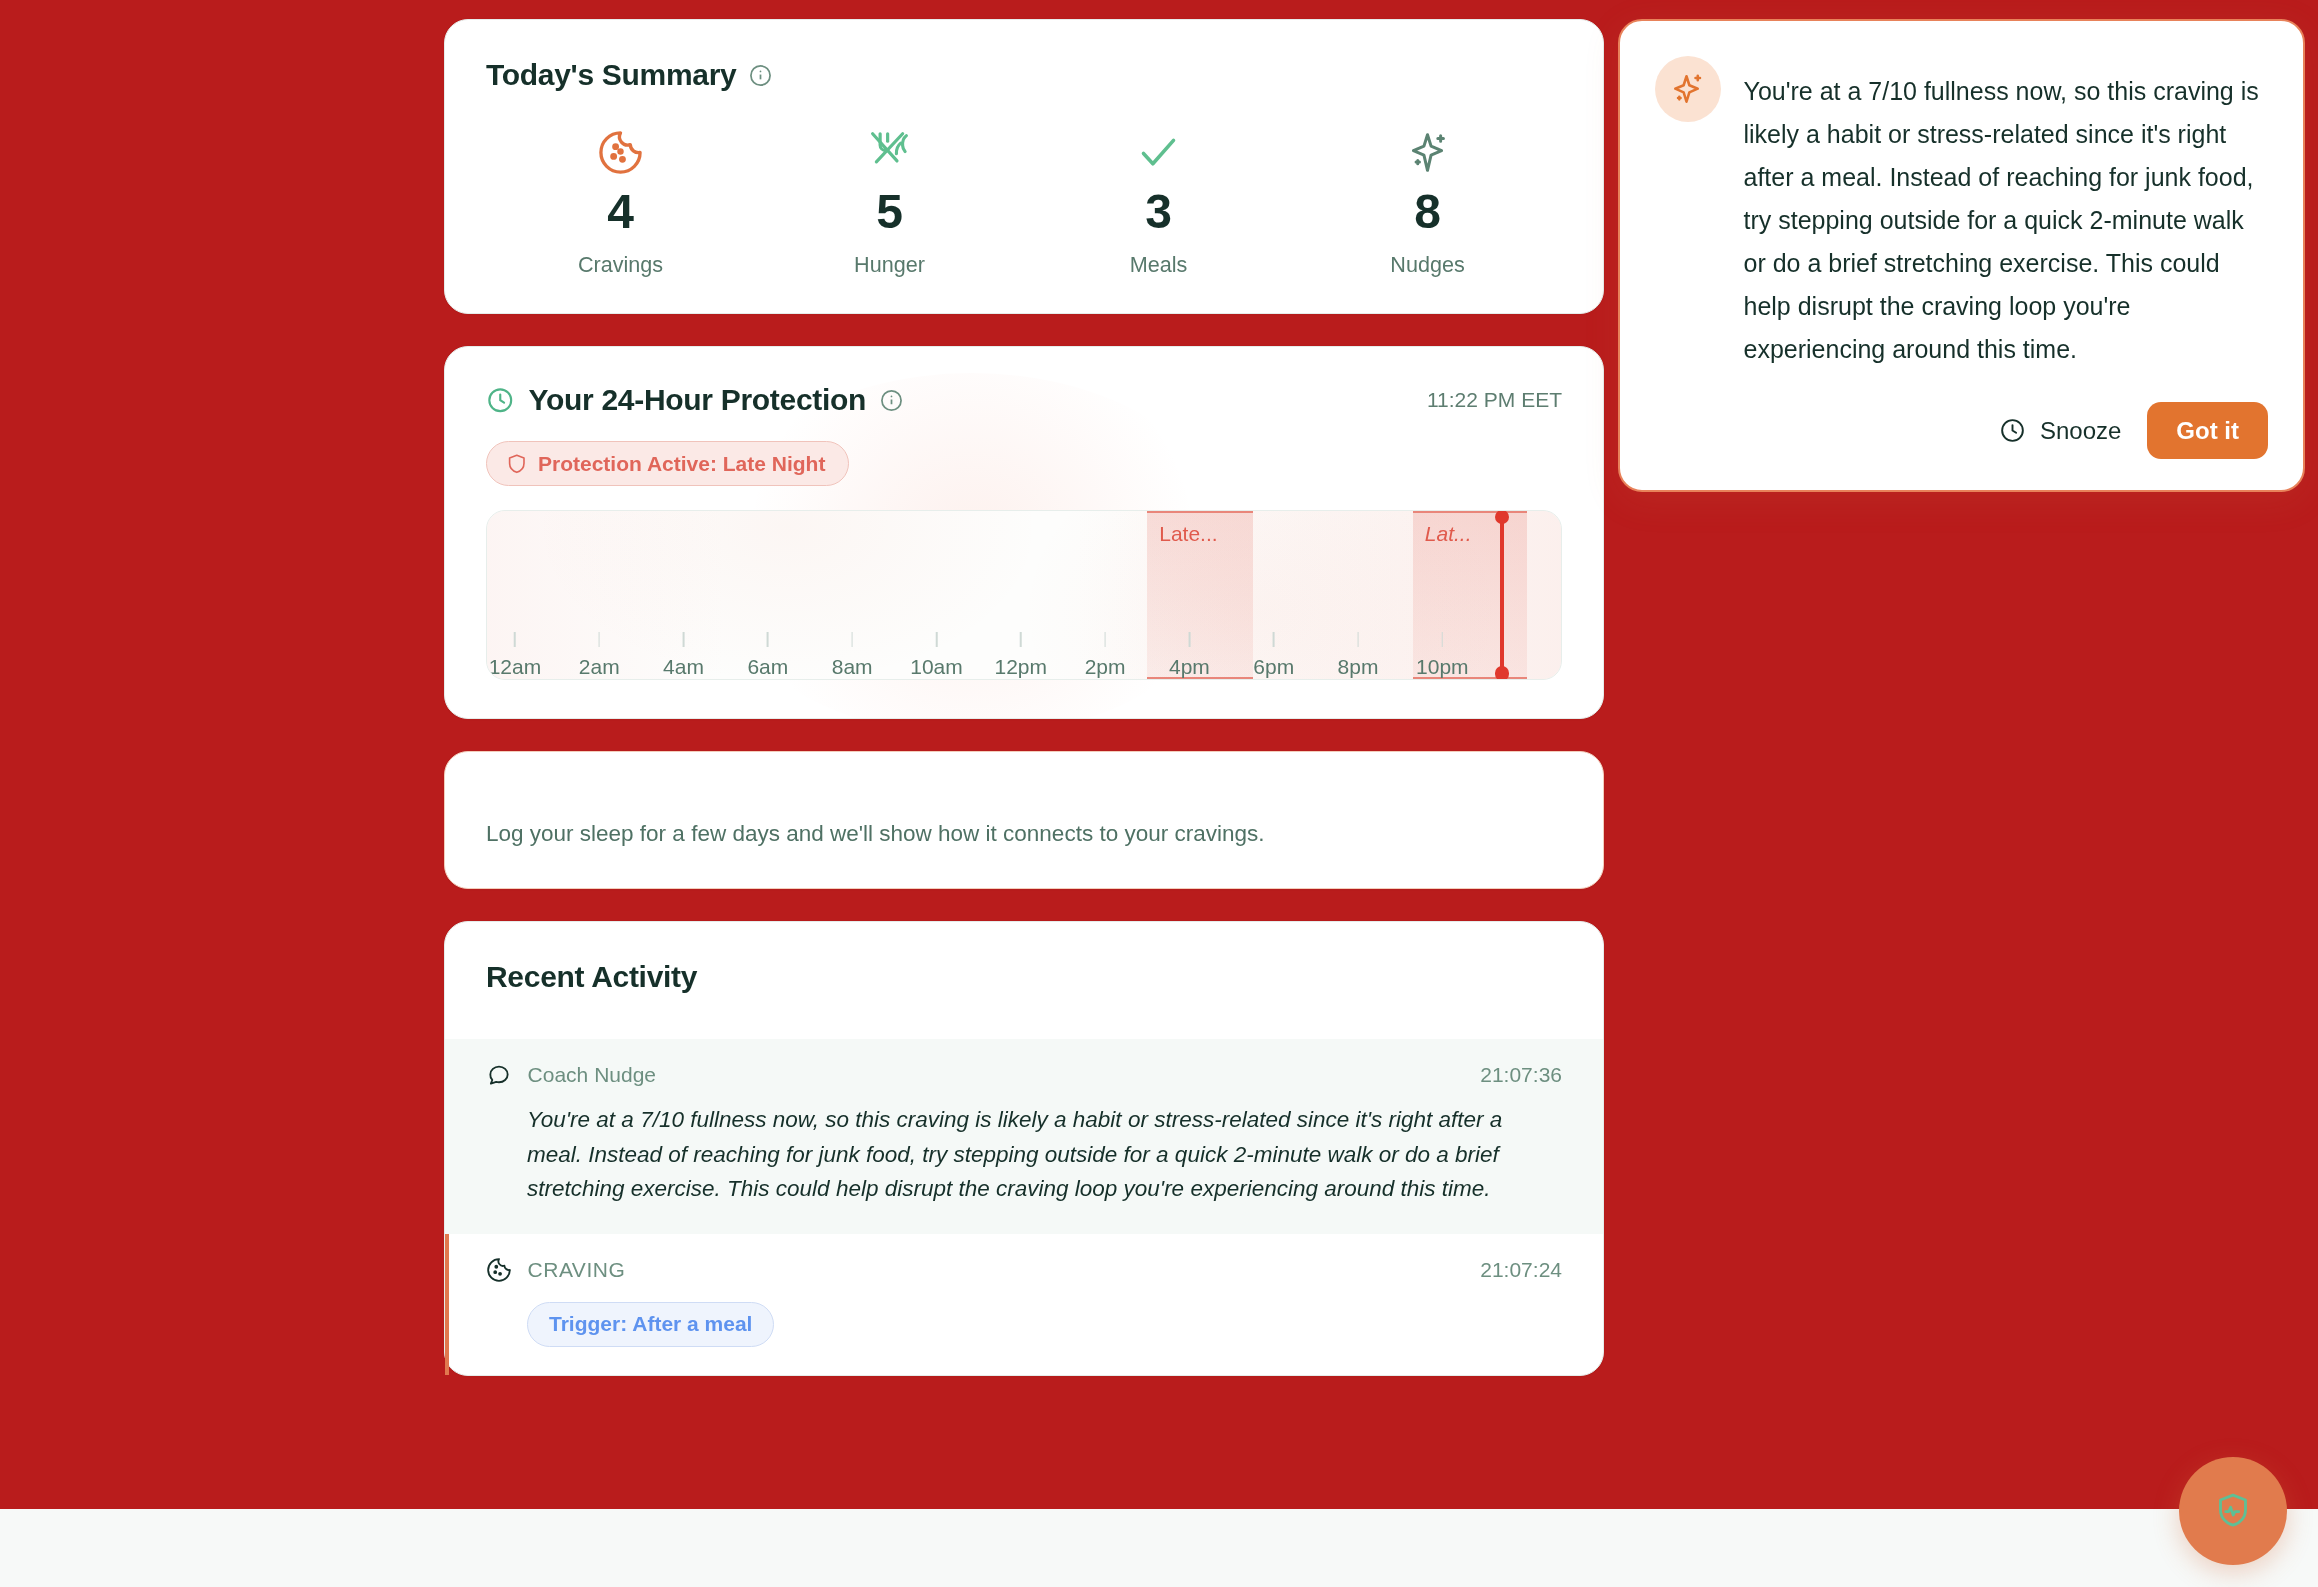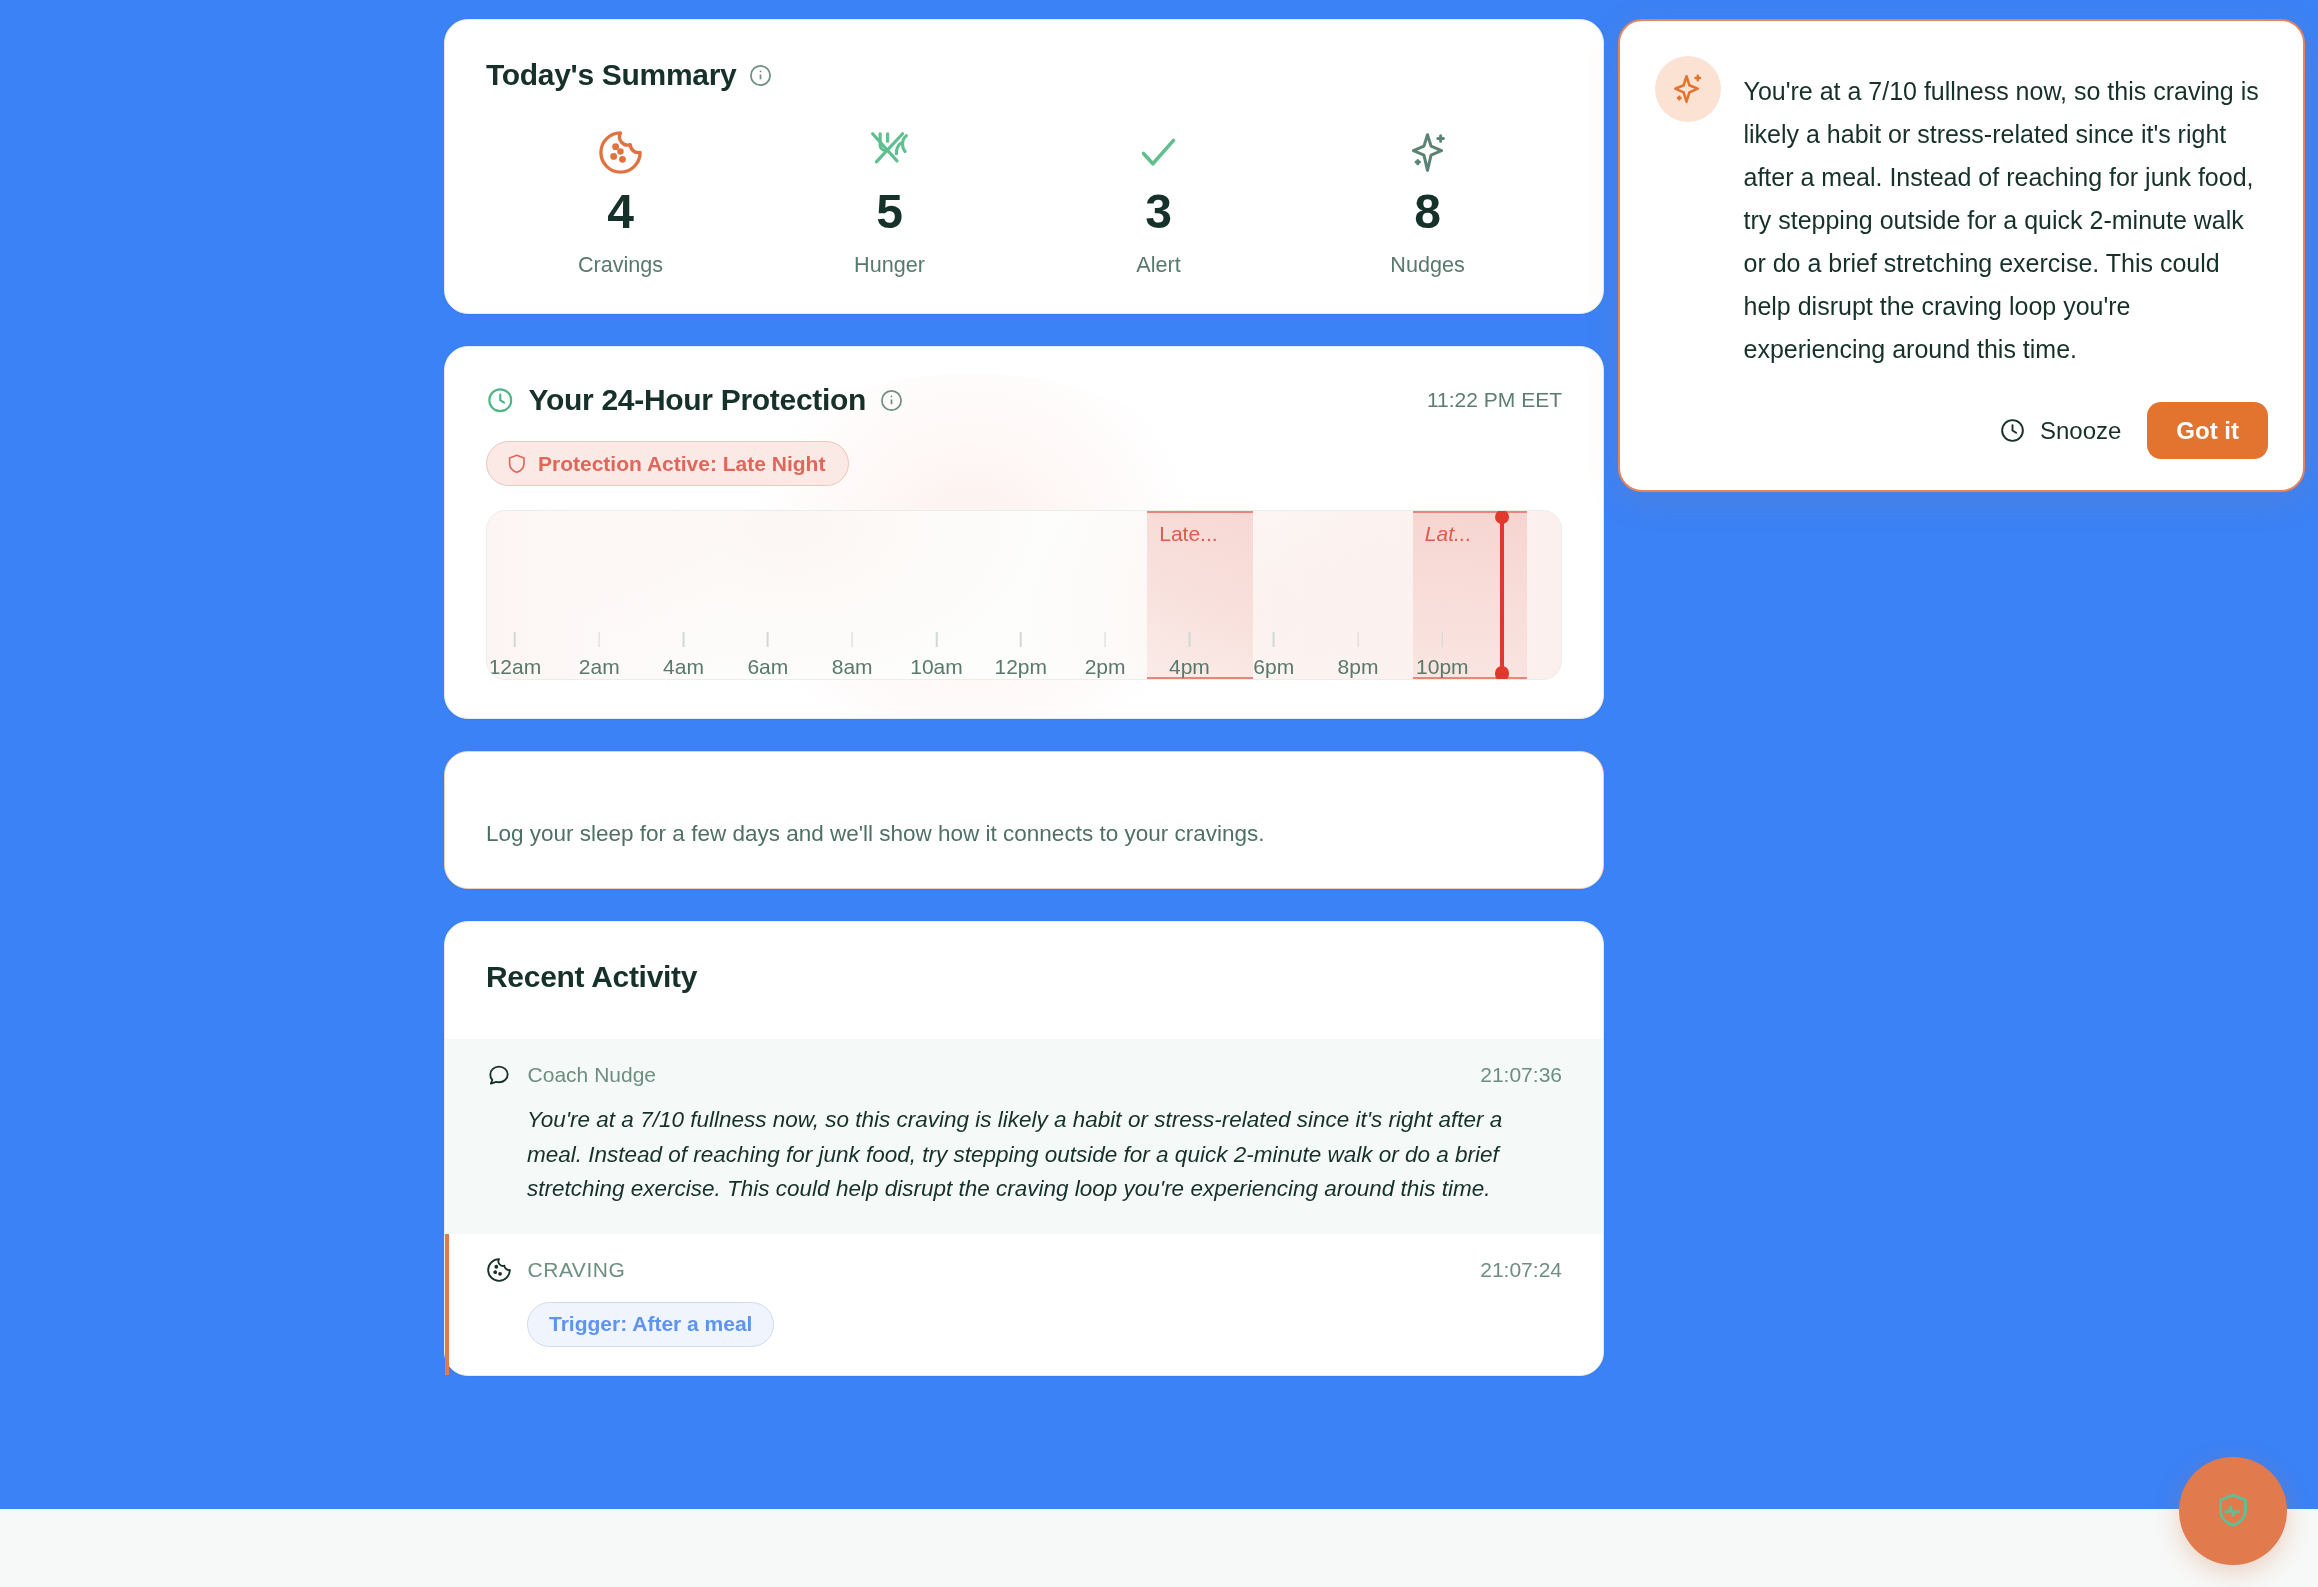--- a/index.html
+++ b/index.html
@@ -8,21 +8,21 @@
     height: 1587px;
     overflow: hidden;
     background: #f7f9f8;
     font-family: "Liberation Sans", sans-serif;
     -webkit-font-smoothing: antialiased;
   }
   .page {
     position: relative;
     width: 2319px;
     height: 1509px;
-    background: #3b82f6;
+    background: #b91c1c;
   }
 
   
   .main-col {
     position: absolute;
     left: 444px;
     top: 19px;
     width: 1160px;
   }
 
@@ -374,21 +374,21 @@
           <div class="stat-label">Hunger</div>
         </div>
 
         <div class="stat">
           <div class="stat-icon">
             <svg width="45" height="45" viewBox="0 0 24 24" fill="none" stroke="#5fbf8f" stroke-width="1.9" stroke-linecap="round" stroke-linejoin="round">
               <path d="M4 12.5l5 5.5L20 5.5"></path>
             </svg>
           </div>
           <div class="stat-value">3</div>
-          <div class="stat-label">Alert</div>
+          <div class="stat-label">Meals</div>
         </div>
 
         <div class="stat">
           <div class="stat-icon">
             <svg width="45" height="45" viewBox="0 0 24 24" fill="none" stroke="#5b8372" stroke-width="1.6" stroke-linecap="round" stroke-linejoin="round">
               <path d="M12 2.5l1.9 6.1 5.6 2.4-5.6 2.4L12 21.5l-1.9-8.1L4.5 11l5.6-2.4z"></path>
               <path d="M19 3v3M17.5 4.5h3"></path>
               <path d="M6.8 16.2v1.8M5.9 17.1h1.8"></path>
             </svg>
           </div>

